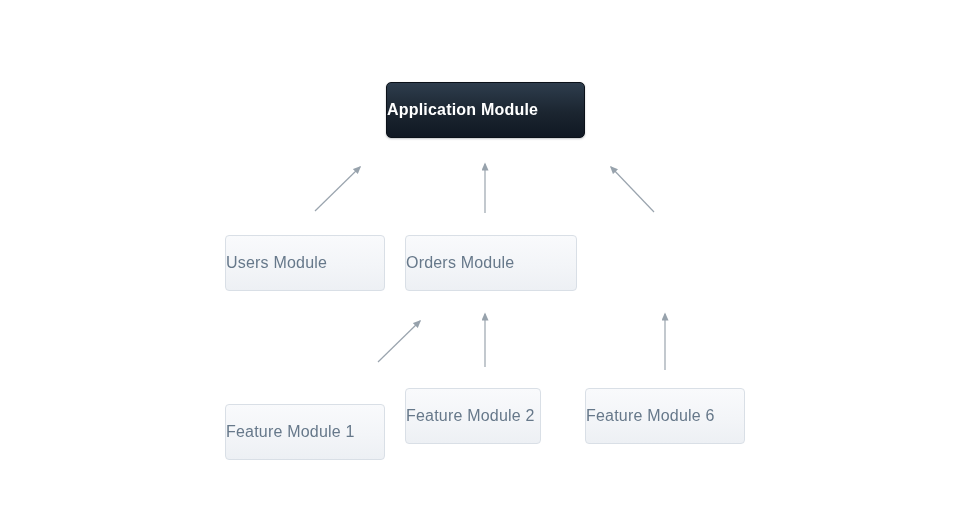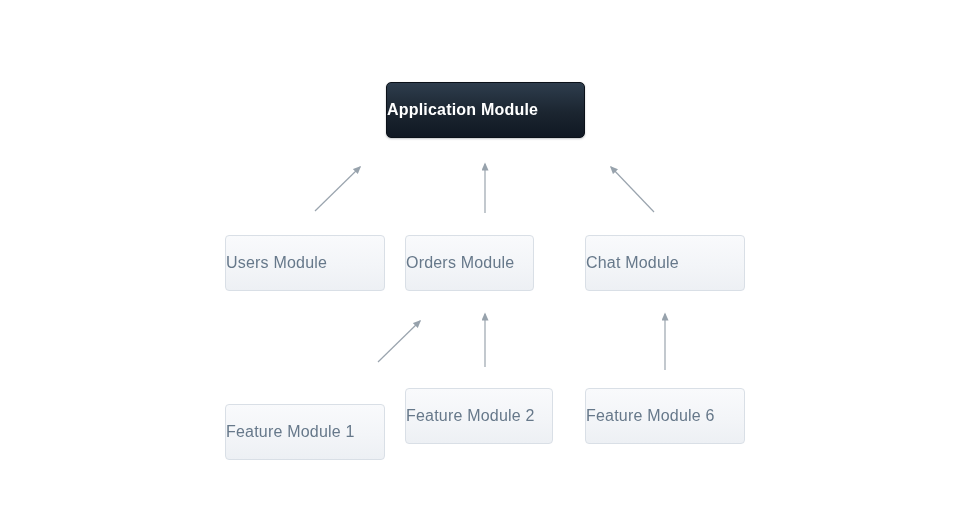--- a/index.html
+++ b/index.html
@@ -44,24 +44,24 @@
   .node.light {
     background: linear-gradient(180deg, #f9fafc 0%, #f3f5f8 55%, #edf0f4 100%);
     border: 1px solid #d9dfe6;
     color: #66788a;
     font-weight: 500;
     border-radius: 4px;
   }
   
   #node-application-module { left: 386px; top: 82px;  width: 199px; height: 56px; }
   #node-users-module       { left: 225px; top: 235px; width: 160px; height: 56px; }
-  #node-orders-module      { left: 405px; top: 235px; width: 129px; height: 56px; }
+  #node-orders-module      { left: 405px; top: 235px; width: 172px; height: 56px; }
   #node-chat-module        { left: 585px; top: 235px; width: 160px; height: 56px; }
   #node-feature-module-1   { left: 225px; top: 404px; width: 160px; height: 56px; }
-  #node-feature-module-2   { left: 405px; top: 388px; width: 148px; height: 56px; }
+  #node-feature-module-2   { left: 405px; top: 388px; width: 136px; height: 56px; }
   #node-feature-module-3   { left: 585px; top: 388px; width: 160px; height: 56px; }
 </style>
 </head>
 <body>
 
 <div class="canvas">
 
   <svg class="edges-layer" width="970" height="526" viewBox="0 0 970 526" xmlns="http://www.w3.org/2000/svg">
     <defs>
       <marker id="arrowhead" markerWidth="9" markerHeight="8" refX="6.5" refY="3.5" orient="auto" markerUnits="userSpaceOnUse">
@@ -81,23 +81,20 @@
   </div>
 
   <div id="node-users-module" class="node light">
     <span>Users Module</span>
   </div>
 
   <div id="node-orders-module" class="node light">
     <span>Orders Module</span>
   </div>
 
-  <div id="node-chat-module" class="node light">
-    <span>Chat Module</span>
-  </div>
 
   <div id="node-feature-module-1" class="node light">
     <span>Feature Module 1</span>
   </div>
 
   <div id="node-feature-module-2" class="node light">
     <span>Feature Module 2</span>
   </div>
 
   <div id="node-feature-module-3" class="node light">

